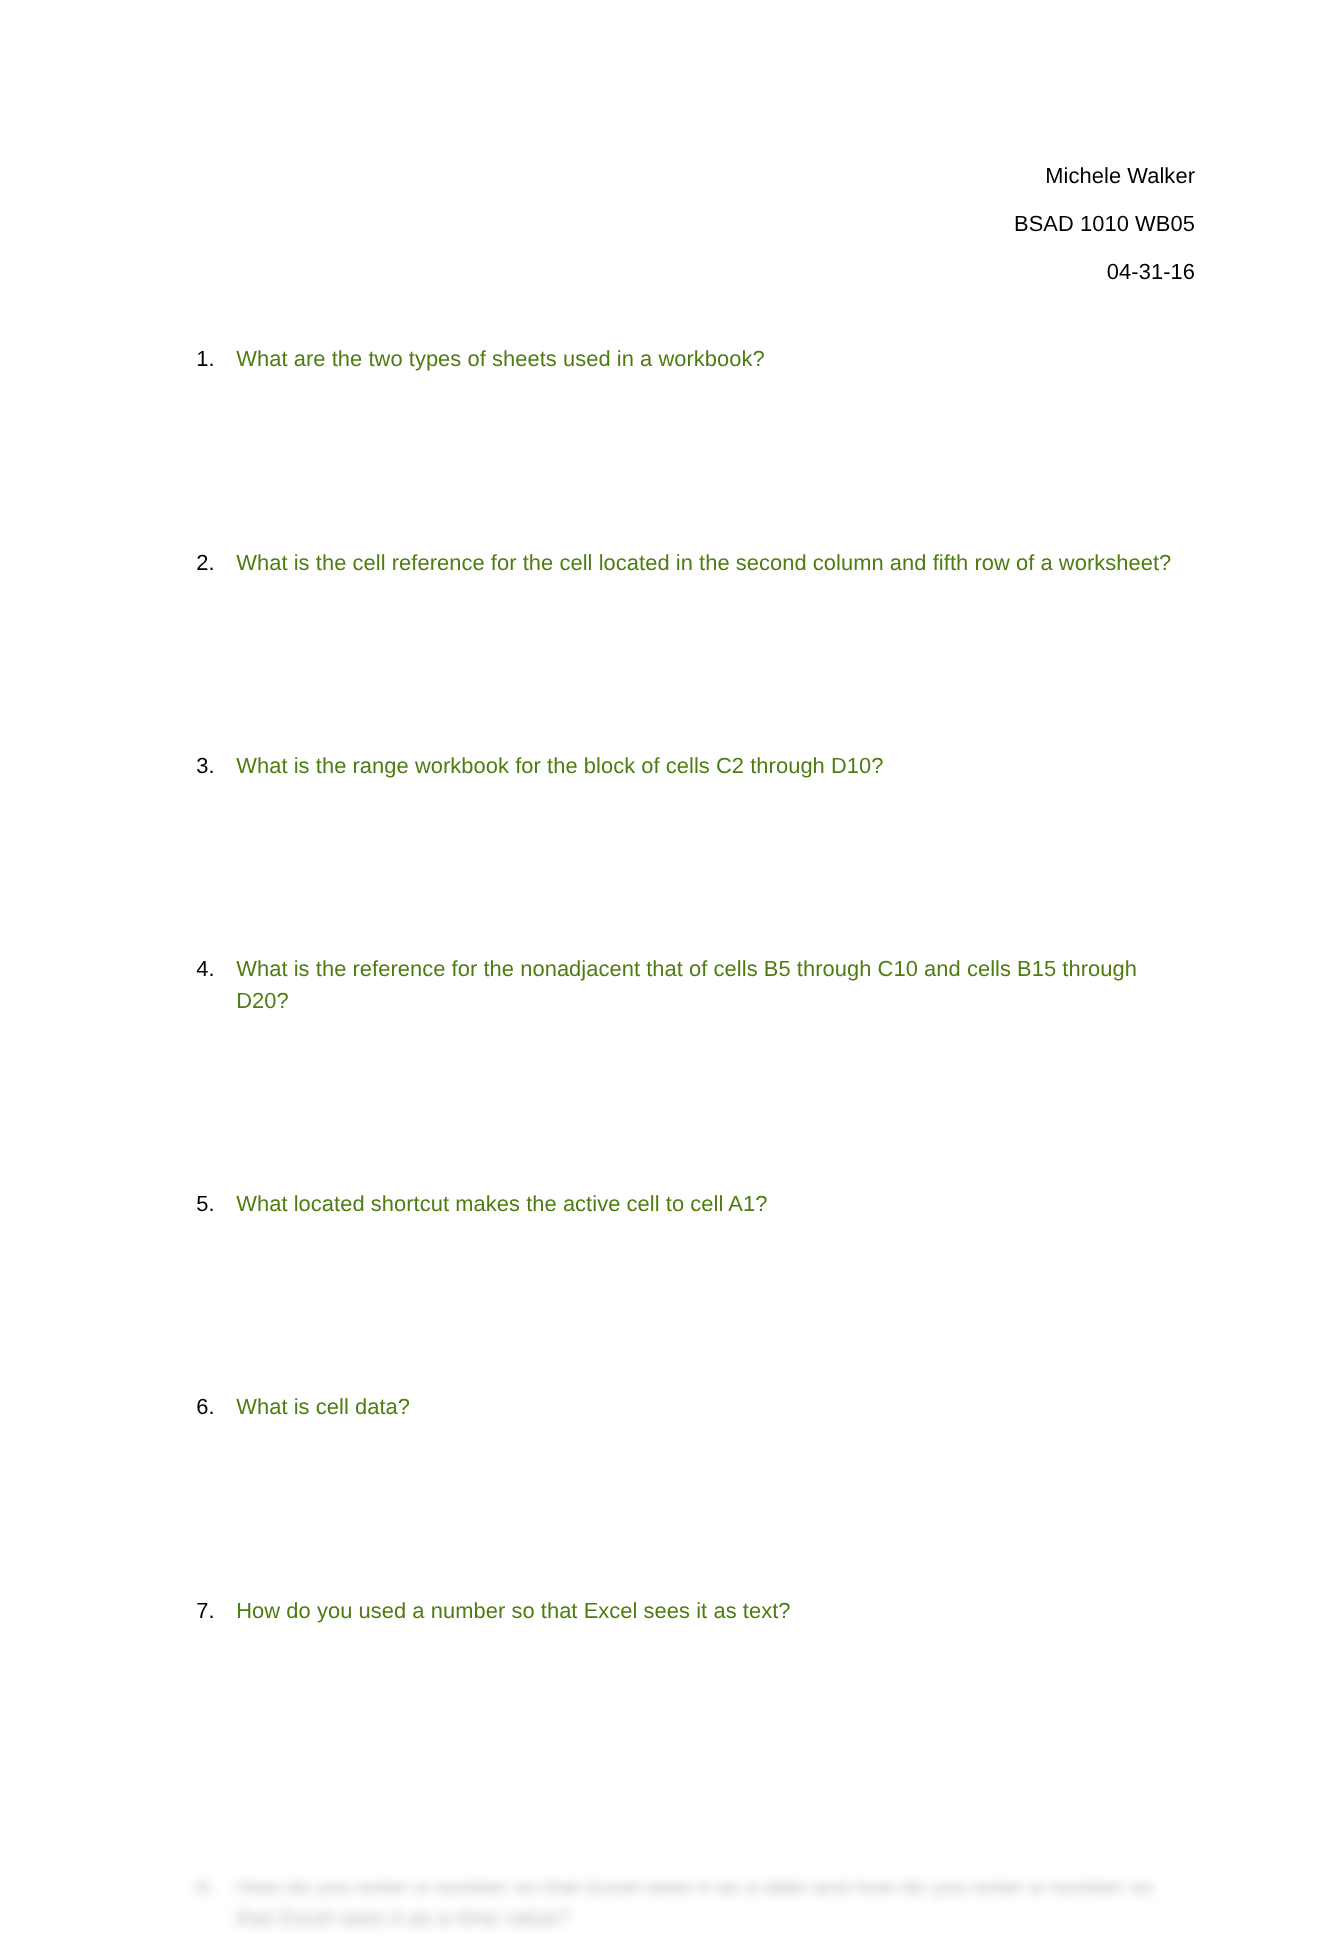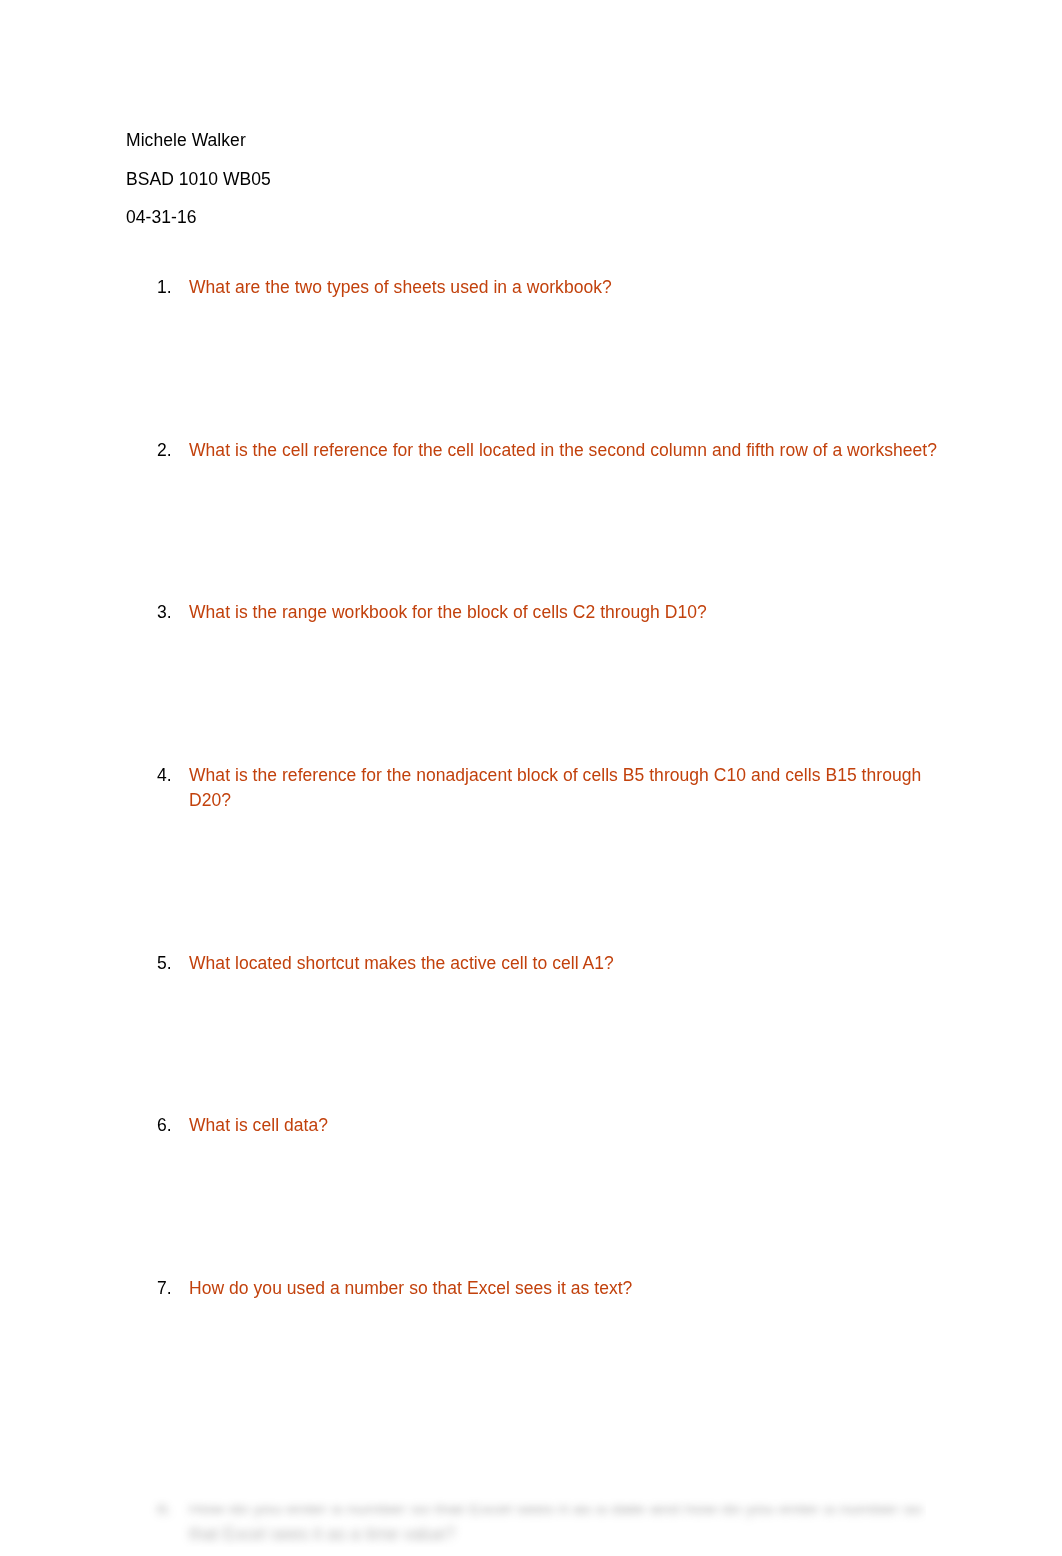--- a/index.html
+++ b/index.html
@@ -33,20 +33,21 @@
     width: 830px;
   }
 
   
   .header-line {
     font-size: 17.5px;
     line-height: 38.5px;
     color: #000000;
     white-space: nowrap;
     letter-spacing: 0.06px;
+    text-align: right;
   }
 
   .spacer-line {
     height: 38.5px;
   }
 
   .section-heading {
     font-size: 17.5px;
     line-height: 38.5px;
     color: #000000;
@@ -79,21 +80,21 @@
     top: 0;
     font-size: 17.5px;
     line-height: 25.5px;
     color: #000000;
   }
 
   .qtext {
     display: block;
     font-size: 17.5px;
     line-height: 25.5px;
-    color: #c2410c;
+    color: #4d7c0f;
     letter-spacing: 0.05px;
     max-width: 752px;
   }
 
   
   .blurred-block {
     position: absolute;
     left: 126px;
     top: 1496px;
     width: 800px;
@@ -148,21 +149,21 @@
         <span class="qtext">What is the cell reference for the cell located in the second column and fifth row of a worksheet?</span>
       </li>
 
       <li class="qitem">
         <span class="qnum">3.</span>
         <span class="qtext">What is the range workbook for the block of cells C2 through D10?</span>
       </li>
 
       <li class="qitem">
         <span class="qnum">4.</span>
-        <span class="qtext">What is the reference for the nonadjacent block of cells B5 through C10 and cells B15 through D20?</span>
+        <span class="qtext">What is the reference for the nonadjacent that of cells B5 through C10 and cells B15 through D20?</span>
       </li>
 
       <li class="qitem">
         <span class="qnum">5.</span>
         <span class="qtext">What located shortcut makes the active cell to cell A1?</span>
       </li>
 
       <li class="qitem">
         <span class="qnum">6.</span>
         <span class="qtext">What is cell data?</span>

